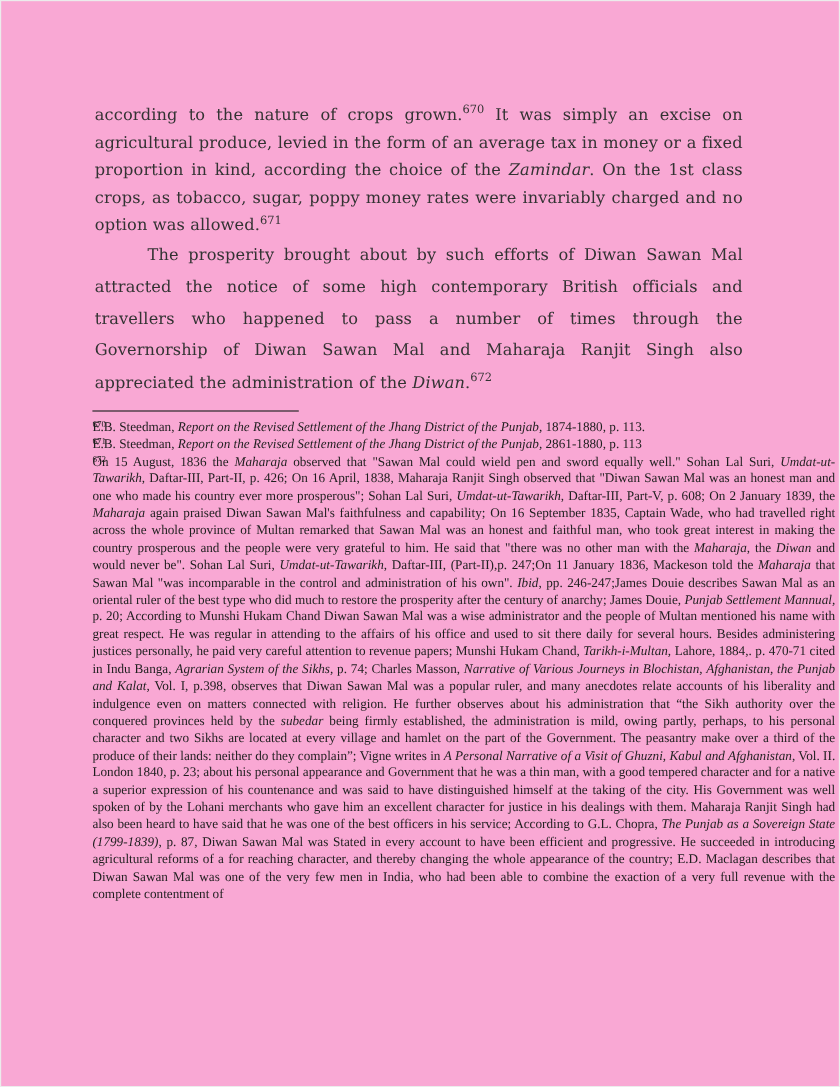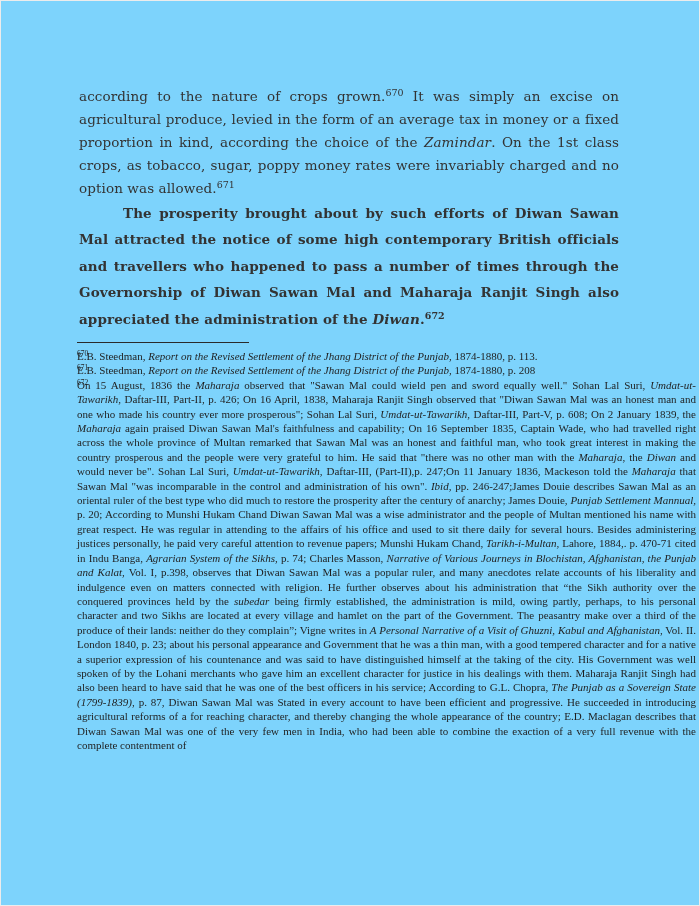--- a/index.html
+++ b/index.html
@@ -2,41 +2,41 @@
 <html><head>
 <meta charset="utf-8">
 <style>
   html, body { margin: 0; padding: 0; }
   body { background: #ffffff; }
 
   .page {
     position: relative;
     width: 700px;
     height: 906px;
-    background: #7dd3fc;
+    background: #f9a8d4;
     box-sizing: border-box;
     border: 1px solid #ececec;
     overflow: hidden;
   }
 
   
   .body-text {
     position: absolute;
     left: 78px;
     top: 84px;
     width: 540px;
     font-family: "DejaVu Serif", serif;
     font-size: 13.5px;
     color: #333333;
     text-align: justify;
     letter-spacing: 0.1px;
   }
   .para { margin: 0; }
   .para-1 { line-height: 23px; }
-  .para-2 { line-height: 26.4px; text-indent: 44px; font-weight: bold; }
+  .para-2 { line-height: 26.4px; text-indent: 44px; }
   .body-text sup {
     font-size: 9.5px;
     line-height: 0;
     letter-spacing: 0;
   }
   .it { font-style: italic; }
 
   
   .fn-rule {
     position: absolute;
@@ -87,21 +87,21 @@
 
   <section class="footnotes">
 
     <div class="footnote">
       <span class="fn-num">670</span>
       <div class="fn-text"><span>E.B. Steedman, </span><span class="it">Report on the Revised Settlement of the Jhang District of the Punjab,</span><span> 1874-1880, p. 113.</span></div>
     </div>
 
     <div class="footnote">
       <span class="fn-num">671</span>
-      <div class="fn-text"><span>E.B. Steedman, </span><span class="it">Report on the Revised Settlement of the Jhang District of the Punjab,</span><span> 1874-1880,  p. 208</span></div>
+      <div class="fn-text"><span>E.B. Steedman, </span><span class="it">Report on the Revised Settlement of the Jhang District of the Punjab,</span><span> 2861-1880,  p. 113</span></div>
     </div>
 
     <div class="footnote">
       <span class="fn-num">672</span>
       <div class="fn-text"><span>On 15 August, 1836 the </span><span class="it">Maharaja</span><span> observed that "Sawan Mal could wield pen and sword equally well." Sohan Lal Suri, </span><span class="it">Umdat-ut-Tawarikh</span><span>, Daftar-III, Part-II, p. 426; On 16 April, 1838, Maharaja Ranjit Singh observed that "Diwan Sawan Mal was an honest man and one who made his country ever more prosperous"; Sohan Lal Suri, </span><span class="it">Umdat-ut-Tawarikh</span><span>, Daftar-III, Part-V, p. 608; On 2 January 1839, the </span><span class="it">Maharaja</span><span> again praised Diwan Sawan Mal's faithfulness and capability;  On 16 September 1835, Captain Wade, who had travelled right across the whole province of Multan remarked that Sawan Mal was an honest and faithful man, who took great interest in making the country prosperous and the people were very grateful to him. He said that "there was no other man with the </span><span class="it">Maharaja</span><span>, the </span><span class="it">Diwan</span><span> and would never be". Sohan Lal Suri, </span><span class="it">Umdat-ut-Tawarikh</span><span>, Daftar-III, (Part-II),p. 247;On 11 January 1836, Mackeson told the </span><span class="it">Maharaja</span><span> that Sawan Mal "was incomparable in the control and administration of his own". </span><span class="it">Ibid</span><span>, pp. 246-247;James Douie describes Sawan Mal as an oriental ruler of the best type who did much to restore the prosperity after the century of anarchy; James Douie, </span><span class="it">Punjab Settlement Mannual,</span><span> p. 20; According to Munshi Hukam Chand Diwan Sawan Mal was a wise administrator and the people of Multan mentioned his name with great respect. He was regular in attending to the affairs of his office and used to sit there daily for several hours. Besides administering justices personally, he paid very careful attention to revenue papers; Munshi Hukam Chand, </span><span class="it">Tarikh-i-Multan,</span><span> Lahore, 1884,. p. 470-71 cited in Indu Banga, </span><span class="it">Agrarian System of the Sikhs,</span><span> p. 74; Charles Masson, </span><span class="it">Narrative of Various Journeys in Blochistan, Afghanistan, the Punjab and Kalat,</span><span> Vol. I, p.398, observes that Diwan Sawan Mal was a popular ruler, and many anecdotes relate accounts of his liberality and indulgence even on matters connected with religion. He further observes about his administration that “the Sikh authority over the conquered provinces held by the </span><span class="it">subedar</span><span> being firmly established, the administration is mild, owing partly, perhaps, to his personal character and two Sikhs are located at every village and hamlet on the part of the Government. The peasantry make over a third of the produce of their lands: neither do they complain”; Vigne writes in </span><span class="it">A Personal Narrative of a Visit of Ghuzni, Kabul and Afghanistan</span><span>, Vol. II. London 1840, p. 23; about his personal appearance and Government that he was a thin man,  with a good tempered character and for a native a superior expression of his countenance and was said to have distinguished himself at the taking of the city. His Government was well spoken of by the Lohani merchants who gave him an excellent character for justice in his dealings with them. Maharaja Ranjit Singh had also been heard to have said that he was one of the best officers in his service; According to G.L. Chopra, </span><span class="it">The Punjab as a Sovereign State (1799-1839)</span><span>, p. 87, Diwan Sawan Mal was Stated in every account to have been efficient and progressive. He succeeded in introducing agricultural reforms of a for reaching character, and thereby changing the whole appearance of the country; E.D. Maclagan describes that Diwan Sawan Mal was one of the very few men in India, who had been able to combine the exaction of a very full revenue with the complete contentment of</span></div>
     </div>
 
   </section>
 
 </div>

